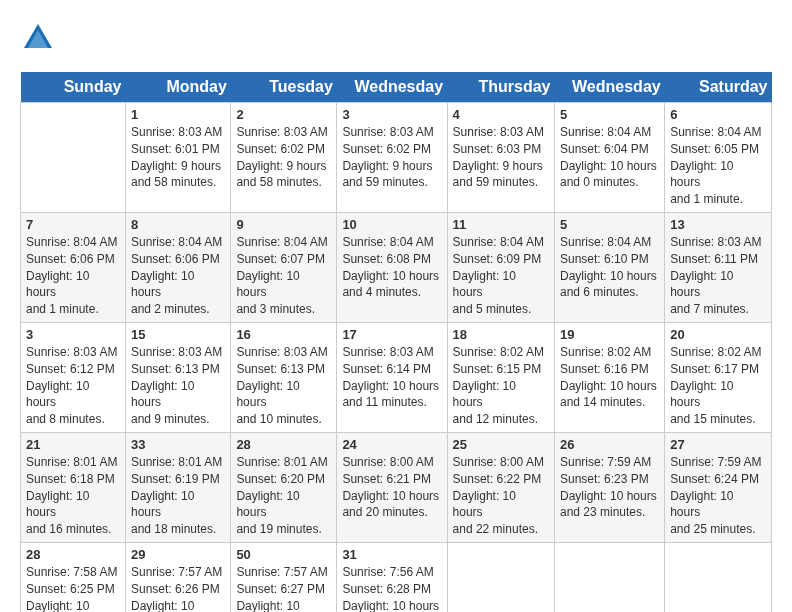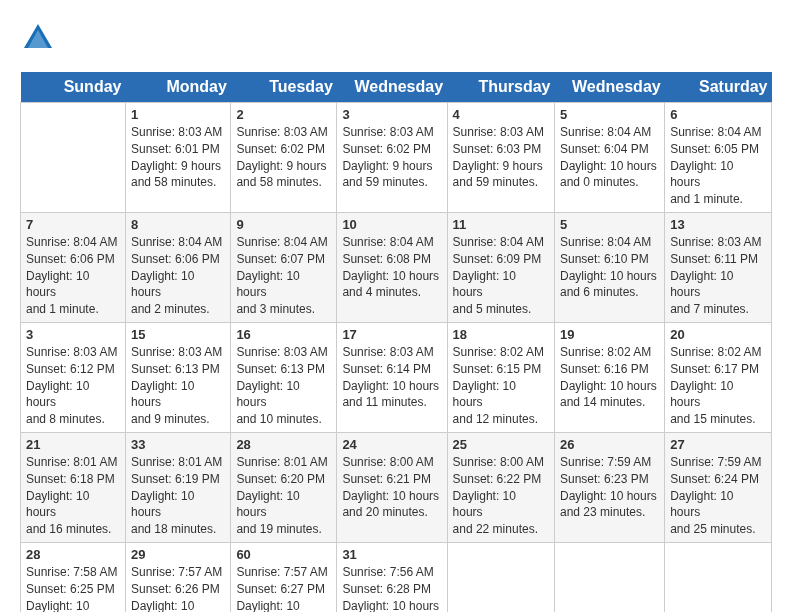--- a/index.html
+++ b/index.html
@@ -247,21 +247,21 @@
       <tr>
         <td>
           <span class="day-number">28</span>
           <div class="day-info">Sunrise: 7:58 AM<br>Sunset: 6:25 PM<br>Daylight: 10 hours<br>and 26 minutes.</div>
         </td>
         <td>
           <span class="day-number">29</span>
           <div class="day-info">Sunrise: 7:57 AM<br>Sunset: 6:26 PM<br>Daylight: 10 hours<br>and 28 minutes.</div>
         </td>
         <td>
-          <span class="day-number">60</span>
+          <span class="day-number">50</span>
           <div class="day-info">Sunrise: 7:57 AM<br>Sunset: 6:27 PM<br>Daylight: 10 hours<br>and 30 minutes.</div>
         </td>
         <td>
           <span class="day-number">31</span>
           <div class="day-info">Sunrise: 7:56 AM<br>Sunset: 6:28 PM<br>Daylight: 10 hours<br>and 31 minutes.</div>
         </td>
         <td class="empty-cell"></td>
         <td class="empty-cell"></td>
         <td class="empty-cell"></td>
       </tr>

